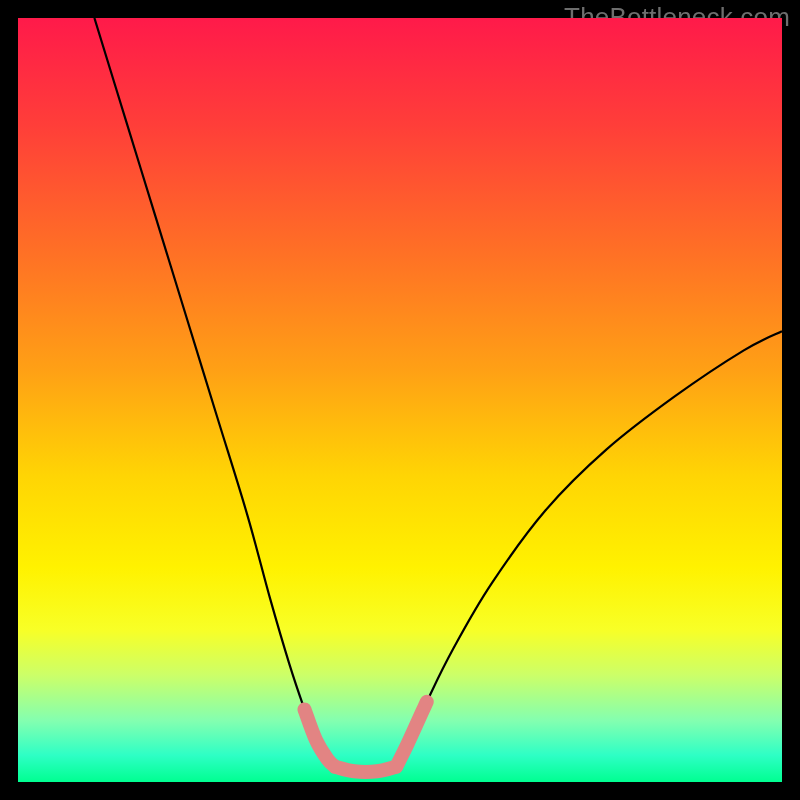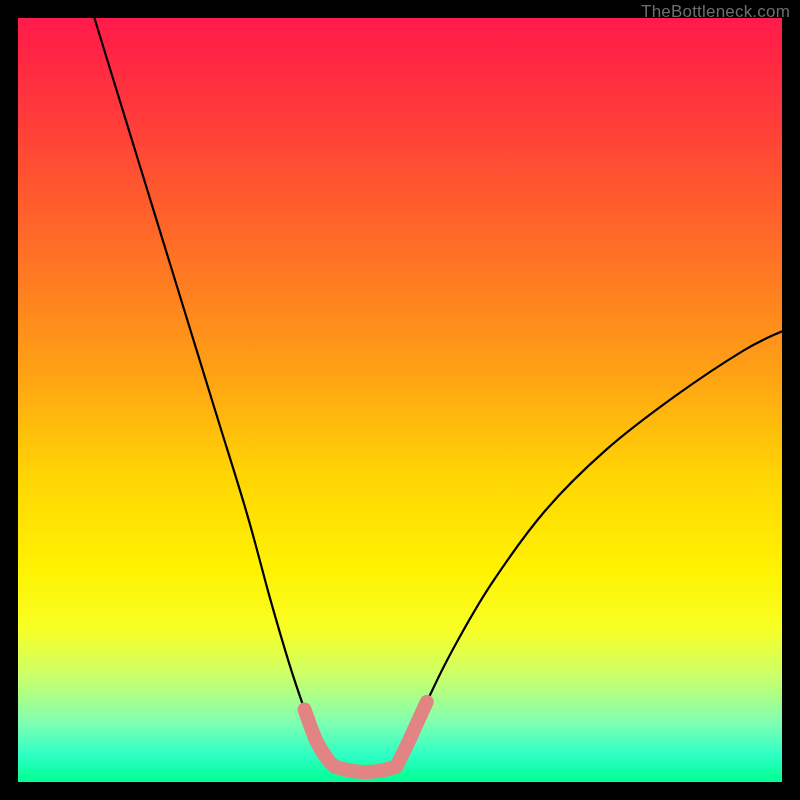--- a/index.html
+++ b/index.html
@@ -21,21 +21,21 @@
   }
   .gradient {
     position: absolute;
     inset: 0;
   }
   .watermark {
     position: absolute;
     top: 2px;
     right: 10px;
     color: #6e6e6e;
-    font-size: 17px;
+    font-size: 26px;
     font-weight: 500;
     letter-spacing: 0.2px;
     user-select: none;
     margin-left: 32px;
   }
   svg.curves {
     position: absolute;
     inset: 0;
   }
 </style>

